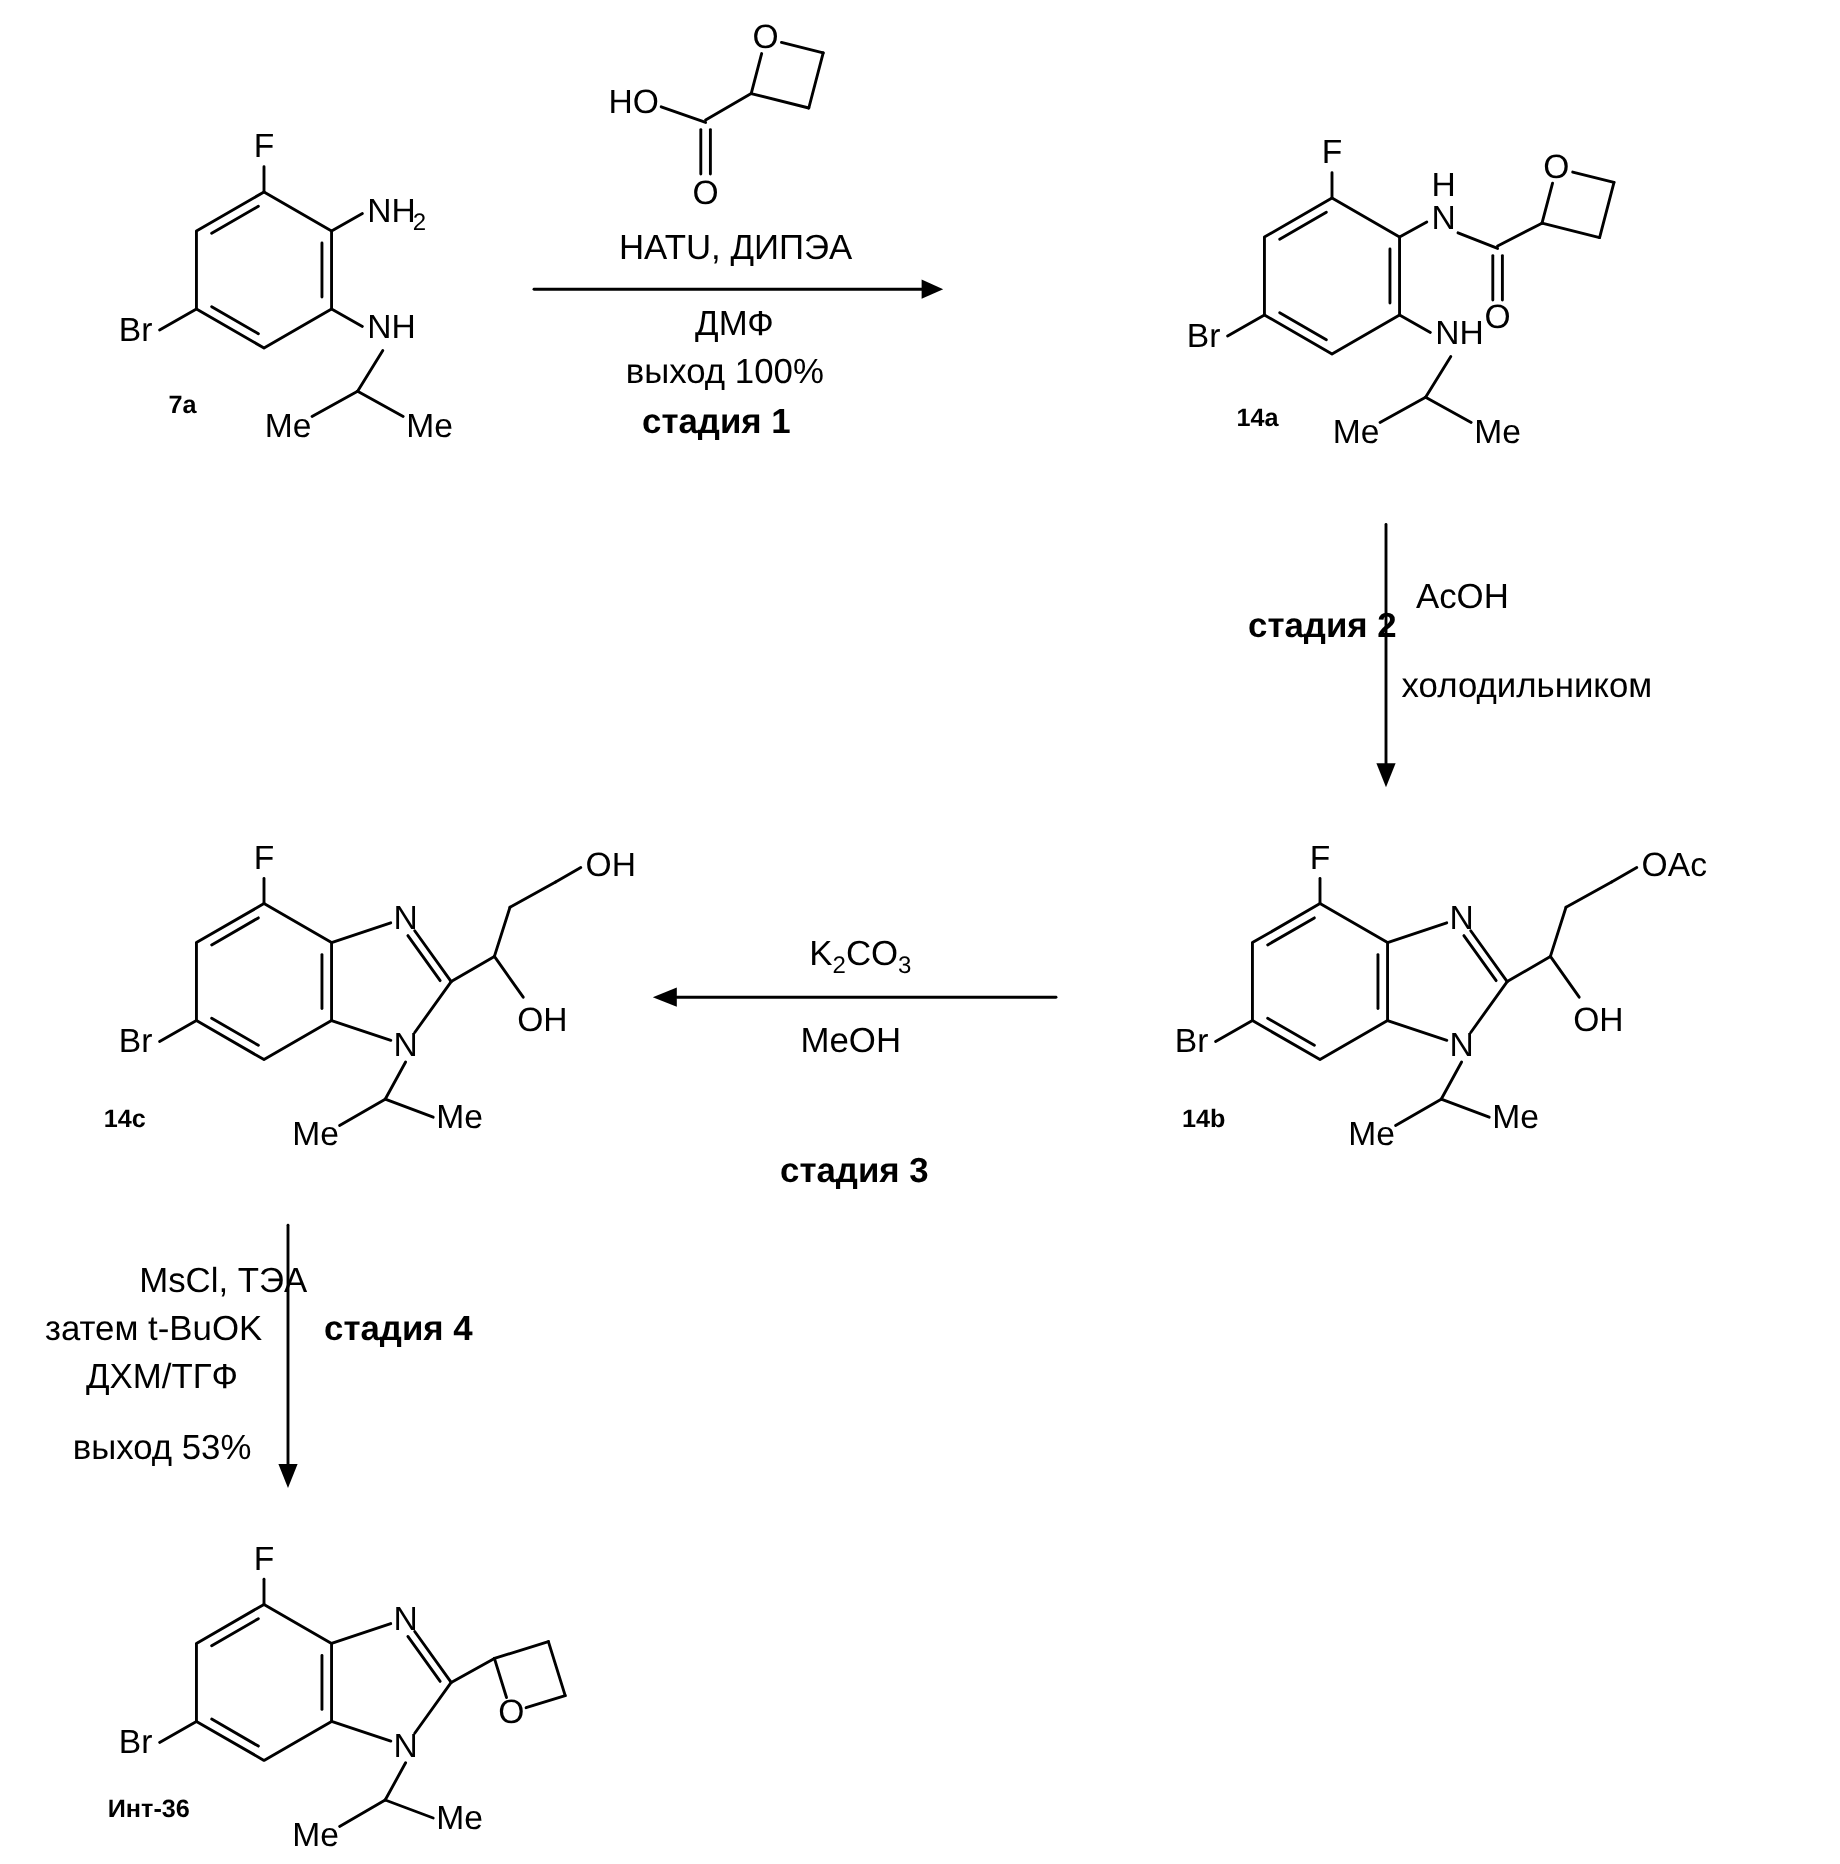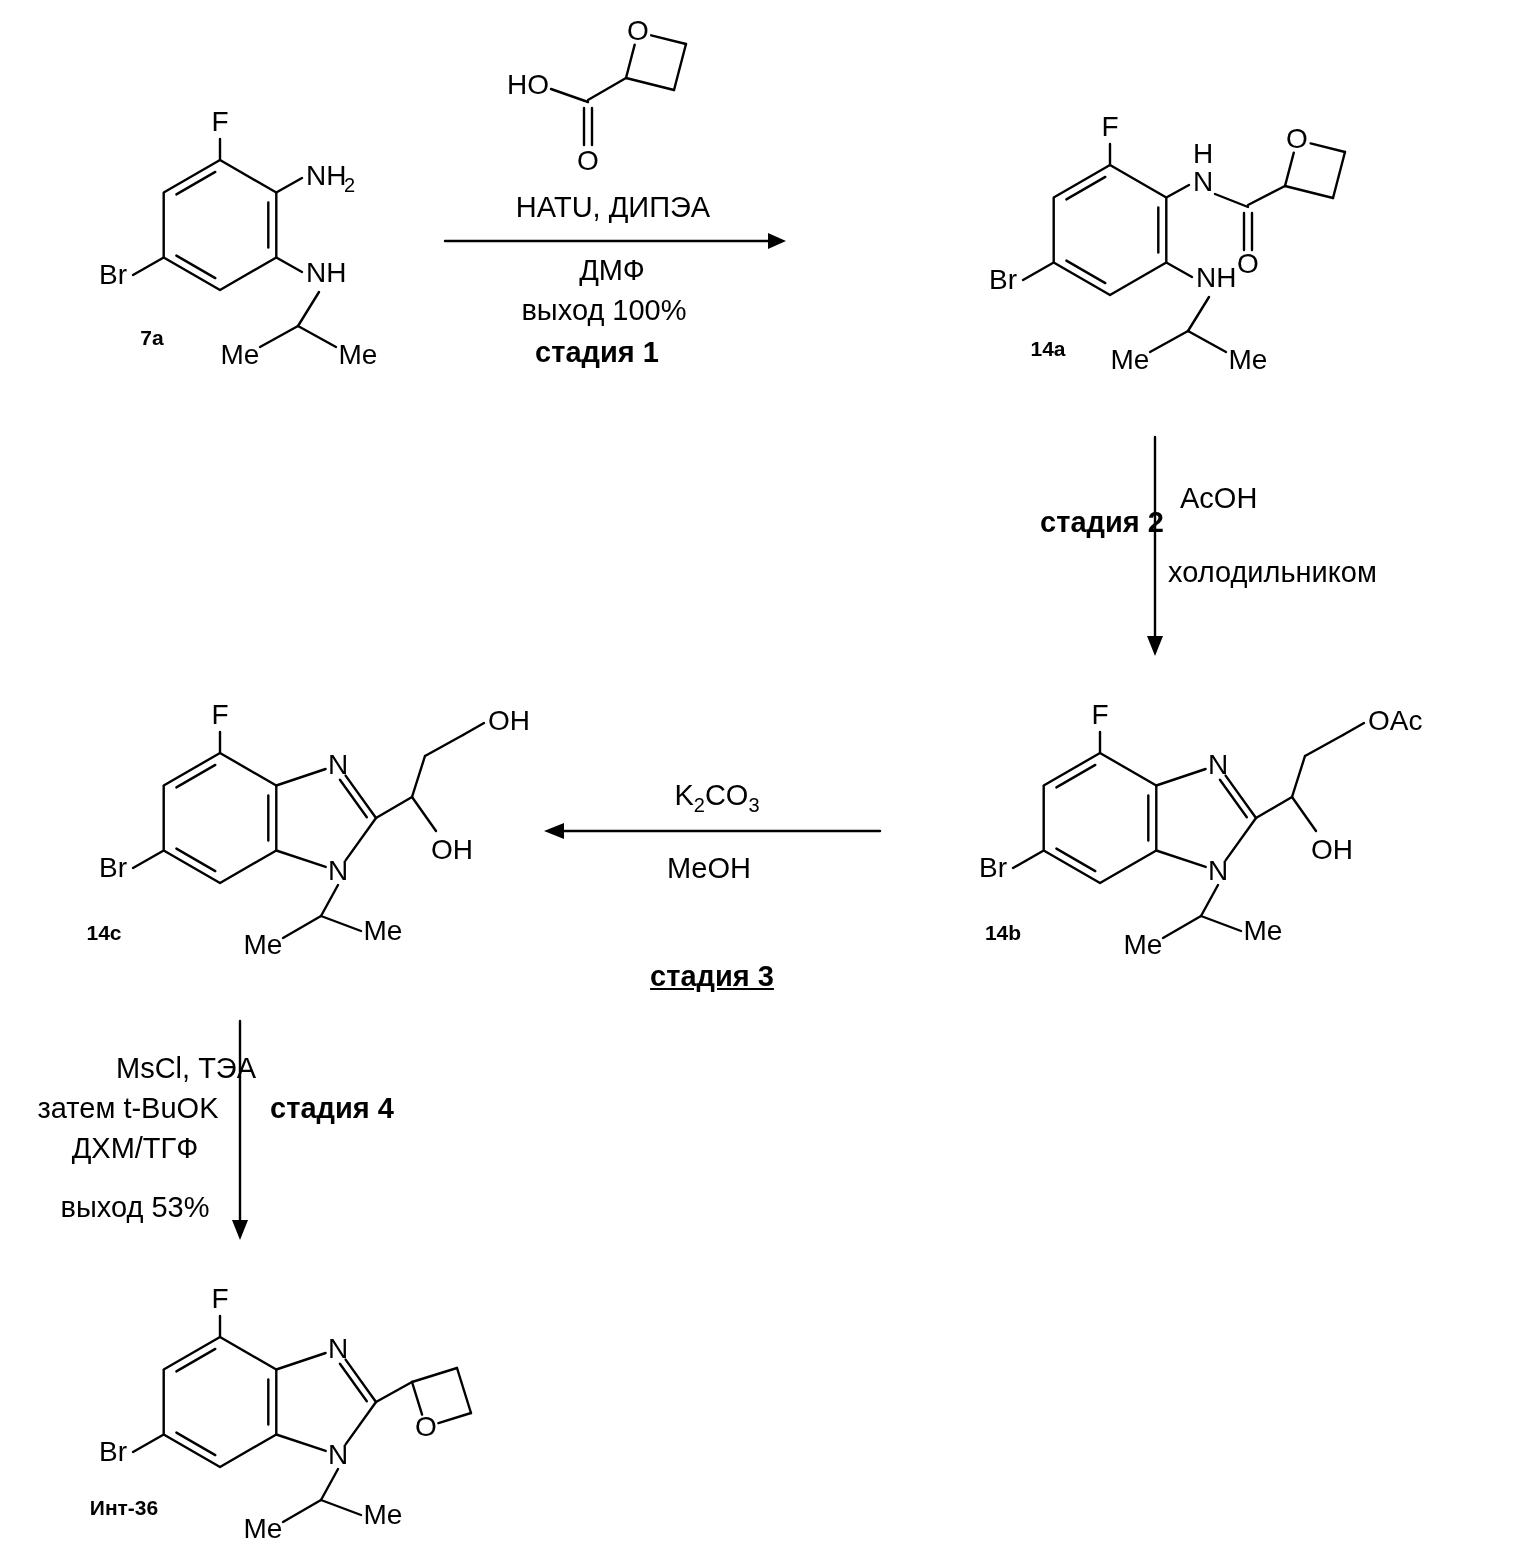--- a/index.html
+++ b/index.html
@@ -150,21 +150,21 @@
   <div class="clabel" style="left:1003px; top:921px;">14b</div>
 
   <svg style="left:540px; top:816px;" width="345" height="30">
     <g class="bonds">
         <line x1="340" y1="15" x2="24" y2="15"></line>
       </g>
     <polygon class="ah" points="24,7 24,23 4,15"></polygon>
   </svg>
   <div class="txt" style="left:717px; top:779px;"><span>K</span><sub>2</sub><span>CO</span><sub>3</sub></div>
   <div class="txt" style="left:709px; top:852px;">MeOH</div>
-  <div class="txt bold" style="left:712px; top:960px;text-decoration:underline;">стадия 3</div>
+  <div class="txt bold" style="left:712px; top:960px;">стадия 3</div>
 
   <svg style="left:55px; top:688px;" width="510" height="300">
     <g class="bonds">
       <path d="M165,65 L221.3,97.5 L221.3,162.5 L165,195 L108.7,162.5 L108.7,97.5 Z"></path>
       <line x1="121.4" y1="99.4" x2="160.3" y2="76.9"></line>
       <line x1="213.3" y1="107.5" x2="213.3" y2="152.5"></line>
       <line x1="160.3" y1="183.1" x2="121.4" y2="160.6"></line>
       <line x1="165" y1="65" x2="165" y2="44"></line>
       <line x1="108.7" y1="162.5" x2="78" y2="180"></line>
       <line x1="221.3" y1="97.5" x2="270.6" y2="81"></line>

